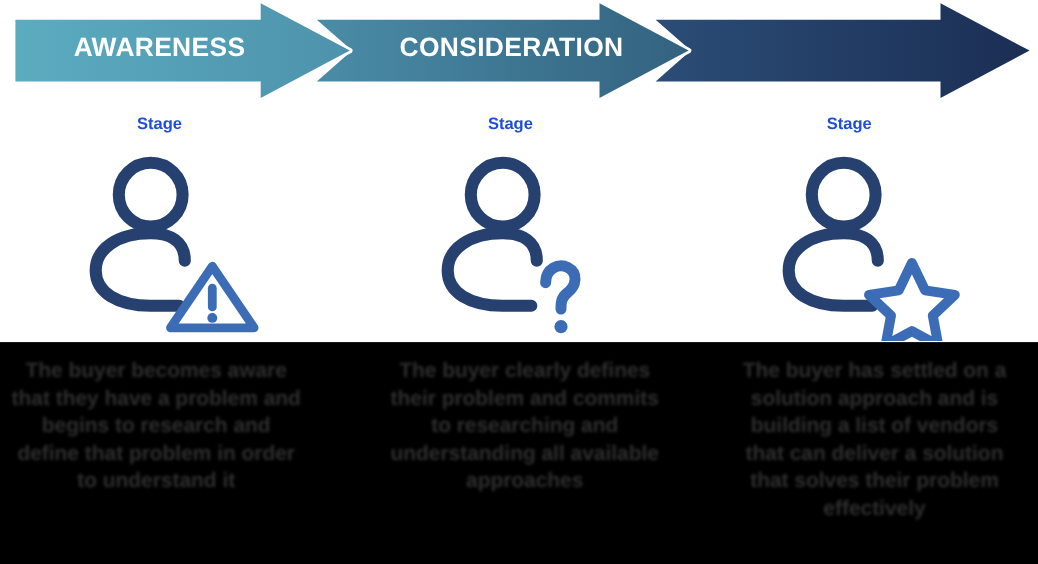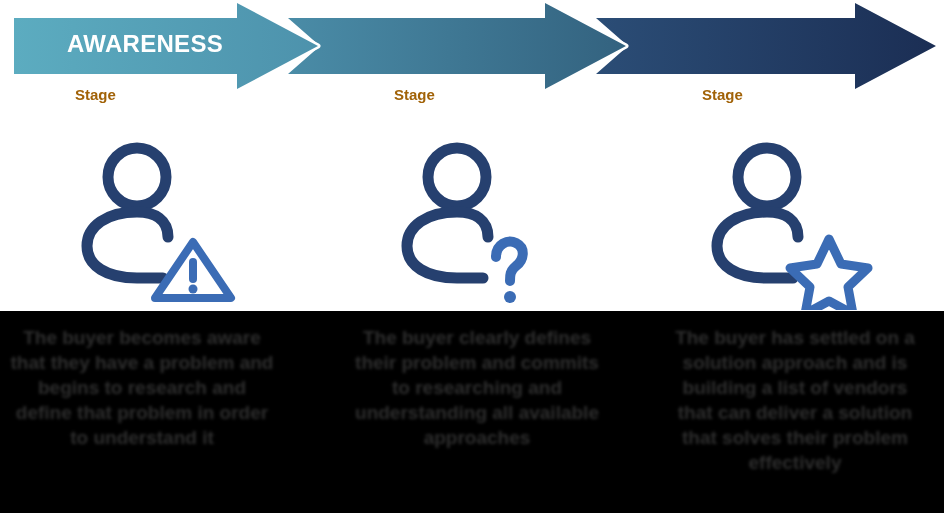--- a/index.html
+++ b/index.html
@@ -37,24 +37,25 @@
     white-space: nowrap;
     pointer-events: none;
   }
   #arrow-label-0 { left: 40px;  width: 210px; }
   #arrow-label-1 { left: 345px; width: 240px; }
   #arrow-label-2 { left: 668px; width: 210px; }
 
   
   .stage-caption {
     position: absolute;
-    top: 86px;
+    top: 104px;
     font-size: 15px;
     font-weight: bold;
-    color: #a16207;
+    color: #1d4ed8;
+    text-align: center;
     white-space: nowrap;
   }
   #stage-caption-0 { left: 75px;  width: 140px; }
   #stage-caption-1 { left: 394px; width: 140px; }
   #stage-caption-2 { left: 702px; width: 140px; }
 
   
   #icon-row {
     position: absolute;
     left: 0;
@@ -127,20 +128,21 @@
       <path d="M 288 18 L 545 18 L 545 3 L 626 46 L 545 89 L 545 74 L 288 74 L 320 46 Z" fill="url(#grad2)"></path>
     </g>
 
     <g>
       <path d="M 14 18 L 237 18 L 237 3 L 318 46 L 237 89 L 237 74 L 14 74 Z" fill="url(#grad1)" stroke="#ffffff" stroke-width="5" stroke-linejoin="round"></path>
       <path d="M 14 18 L 237 18 L 237 3 L 318 46 L 237 89 L 237 74 L 14 74 Z" fill="url(#grad1)"></path>
     </g>
   </svg>
 
   <div class="arrow-label" id="arrow-label-0">AWARENESS</div>
+  <div class="arrow-label" id="arrow-label-1">CONSIDERATION</div>
 </div>
 
 <div class="stage-caption" id="stage-caption-0">Stage</div>
 <div class="stage-caption" id="stage-caption-1">Stage</div>
 <div class="stage-caption" id="stage-caption-2">Stage</div>
 
 <div id="icon-row">
 
   <div class="icon-cell" id="icon-cell-0">
     <svg width="200" height="170" viewBox="0 0 200 170" xmlns="http://www.w3.org/2000/svg">

